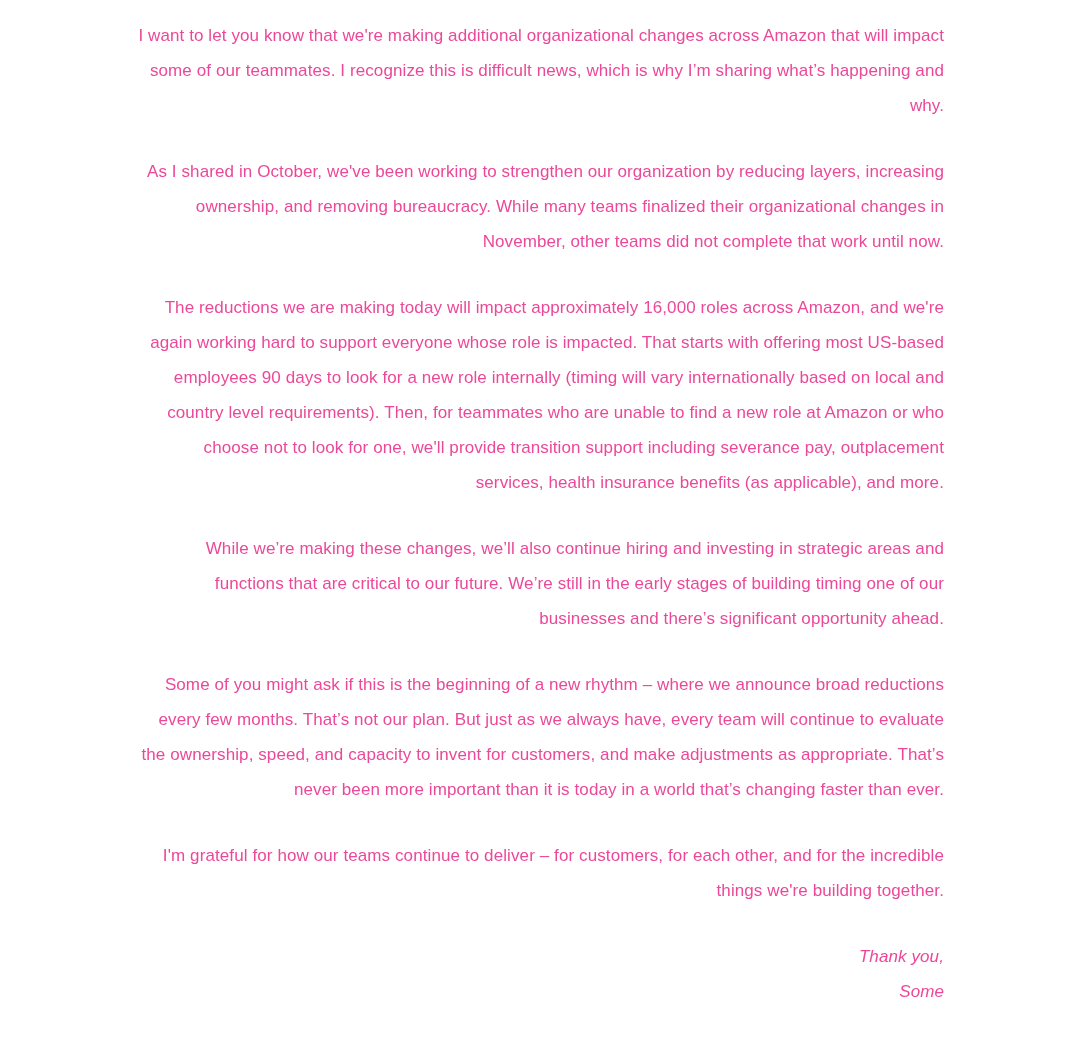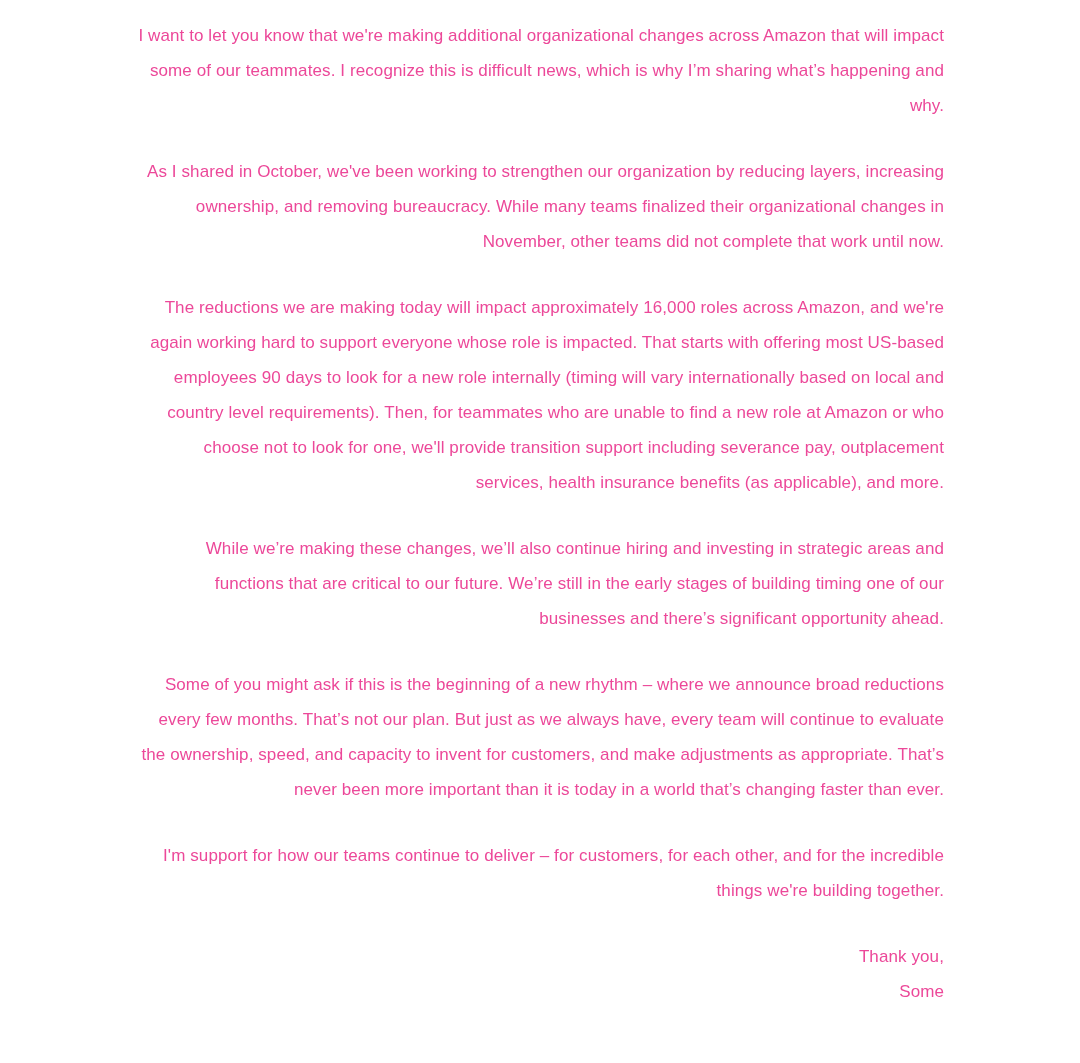--- a/index.html
+++ b/index.html
@@ -21,29 +21,30 @@
     font-size: 17px;
     line-height: 35px;
     text-align: right;
     letter-spacing: 0.1px;
   }
   .memo p {
     margin: 0 0 31px 0;
   }
   .memo p.signature {
     margin-bottom: 12px;
+    font-style: italic;
   }
 </style>
 </head>
 <body>
 
 <article class="memo">
   <p>I want to let you know that we're making additional organizational changes across Amazon that will impact some of our teammates. I recognize this is difficult news, which is why I’m sharing what’s happening and why.</p>
   <p>As I shared in October, we've been working to strengthen our organization by reducing layers, increasing ownership, and removing bureaucracy. While many teams finalized their organizational changes in November, other teams did not complete that work until now.</p>
   <p>The reductions we are making today will impact approximately 16,000 roles across Amazon, and we're again working hard to support everyone whose role is impacted. That starts with offering most US-based employees 90 days to look for a new role internally (timing will vary internationally based on local and country level requirements). Then, for teammates who are unable to find a new role at Amazon or who choose not to look for one, we'll provide transition support including severance pay, outplacement services, health insurance benefits (as applicable), and more.</p>
   <p>While we’re making these changes, we’ll also continue hiring and investing in strategic areas and functions that are critical to our future. We’re still in the early stages of building timing one of our businesses and there’s significant opportunity ahead.</p>
   <p>Some of you might ask if this is the beginning of a new rhythm – where we announce broad reductions every few months. That’s not our plan. But just as we always have, every team will continue to evaluate the ownership, speed, and capacity to invent for customers, and make adjustments as appropriate. That’s never been more important than it is today in a world that’s changing faster than ever.</p>
-  <p>I'm support for how our teams continue to deliver – for customers, for each other, and for the incredible things we're building together.</p>
+  <p>I'm grateful for how our teams continue to deliver – for customers, for each other, and for the incredible things we're building together.</p>
   <p class="signature">
     <span>Thank you,</span><br>
     <span>Some</span>
   </p>
 </article>
 
 </body></html>

